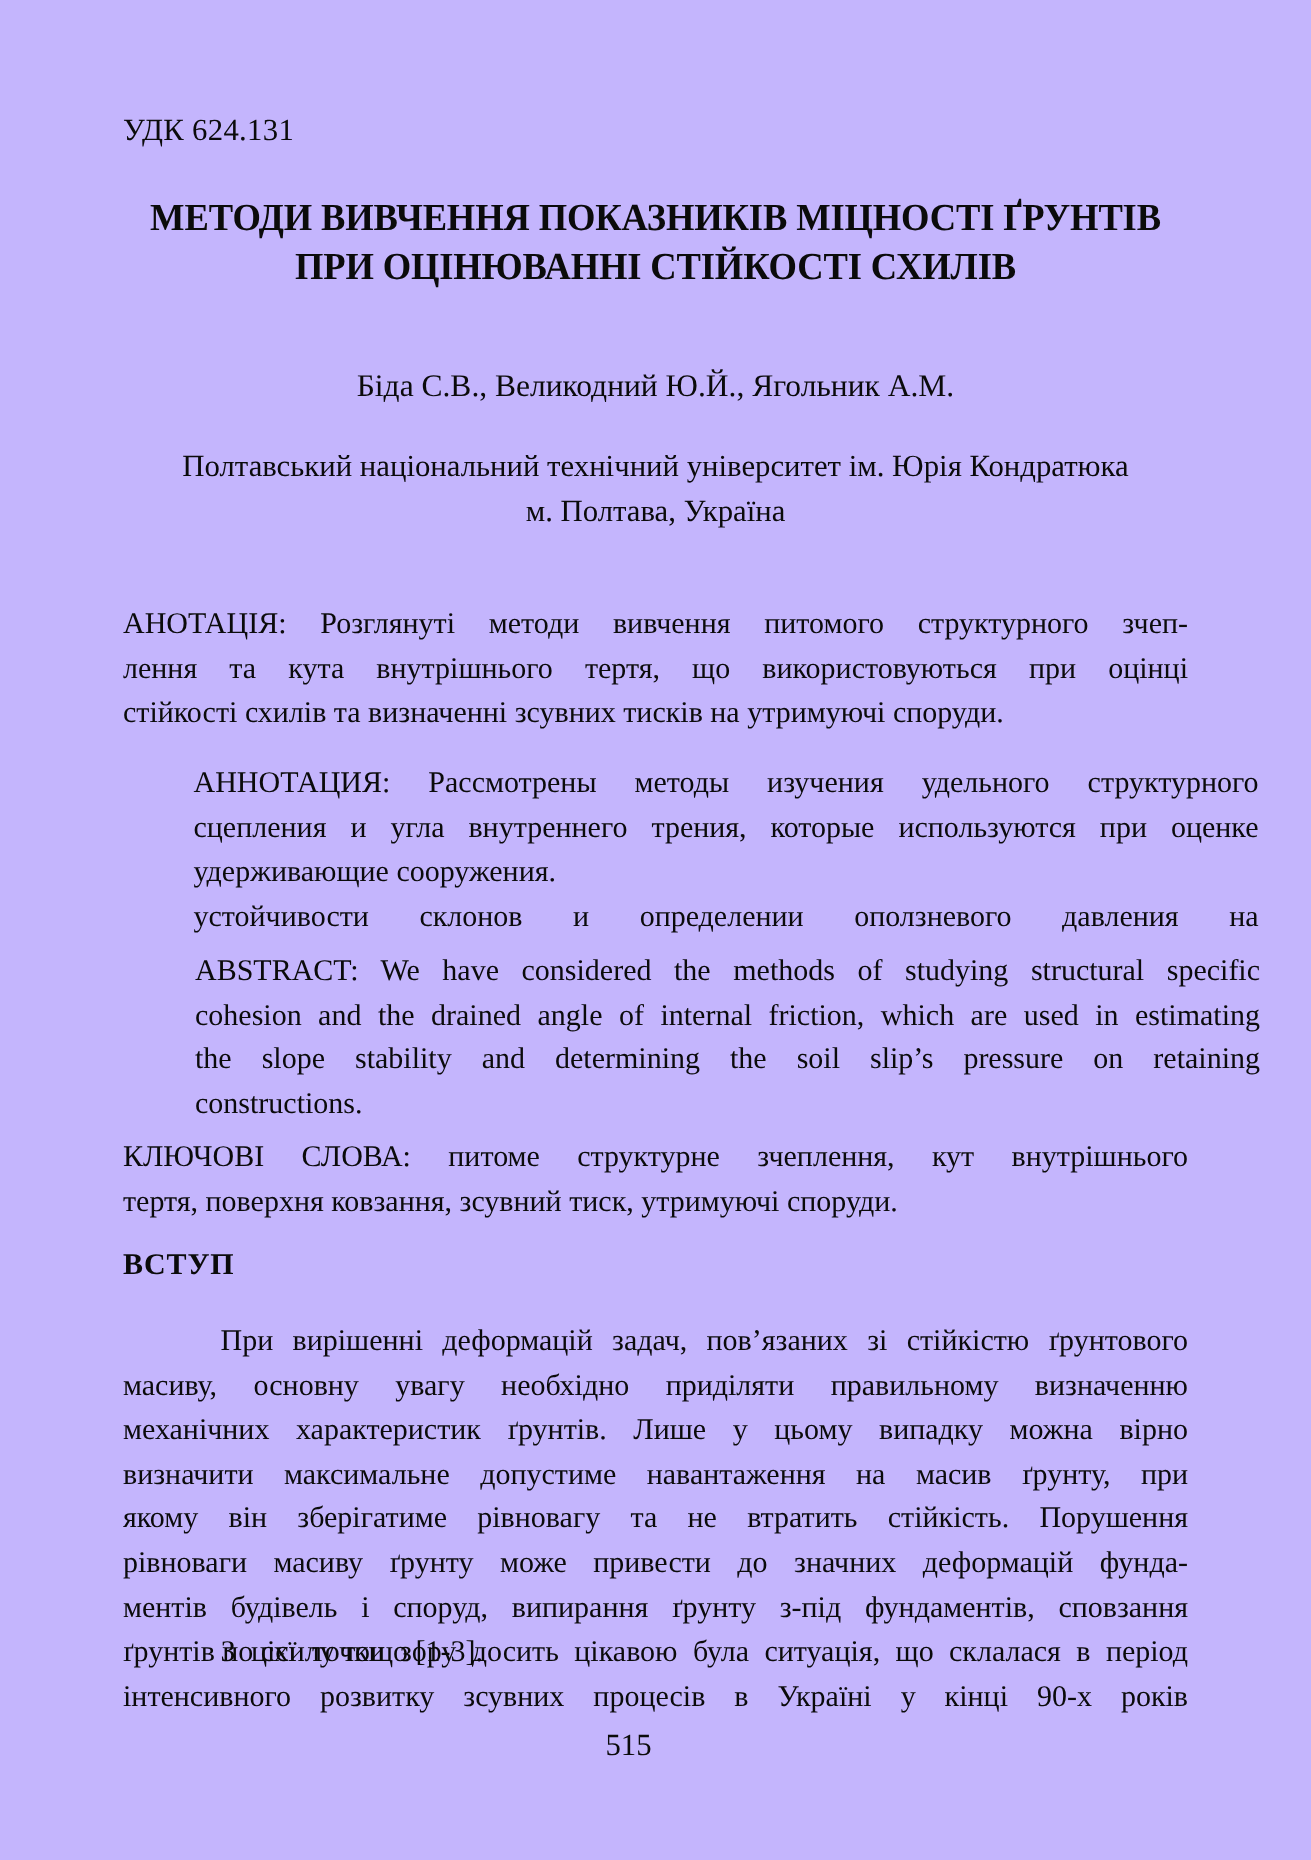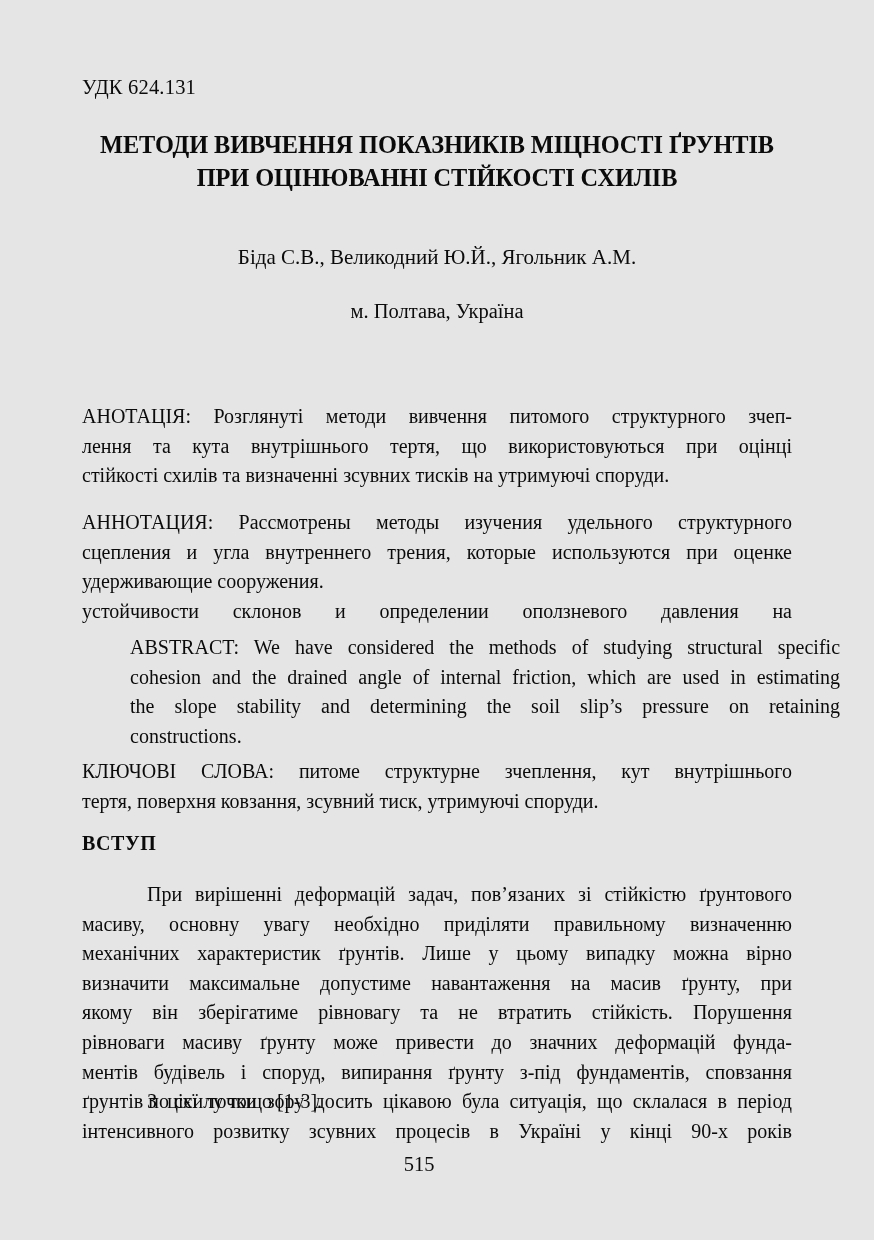--- a/index.html
+++ b/index.html
@@ -14,21 +14,21 @@
     font-family: "Liberation Serif", "DejaVu Serif", serif;
     color: #0b0b0b;
     overflow: hidden;
   }
 
   .page {
     position: absolute;
     left: 0; top: 0;
     width: 874px;
     height: 1240px;
-    background: #e5e5e5;
+    background: #c4b5fd;
   }
 
   
   .col {
     position: absolute;
     left: 82px;
     width: 710px;
   }
 
   .udk {
@@ -66,21 +66,21 @@
   .affil .aline { display: block; }
 
   .abs {
     text-align: justify;
     font-size: 20px;
     line-height: 29.5px;
     text-align-last: left;
     hyphens: manual;
   }
   .abs-ua  { top: 402px; }
-  .abs-ru  { top: 508px; }
+  .abs-ru  { top: 508px; margin-left: 47px; }
   .abs-en  { top: 633px; margin-left: 48px; }
   .keywords{ top: 757px; }
 
   .section-head {
     top: 830px;
     text-align: left;
     font-weight: bold;
     font-size: 20px;
     line-height: 26px;
     letter-spacing: 0.6px;
@@ -128,20 +128,21 @@
   <div class="col udk">УДК 624.131</div>
 
   <div class="col title">
     <span class="tline">МЕТОДИ ВИВЧЕННЯ ПОКАЗНИКІВ МІЦНОСТІ ҐРУНТІВ</span>
     <span class="tline">ПРИ ОЦІНЮВАННІ СТІЙКОСТІ СХИЛІВ</span>
   </div>
 
   <div class="col authors">Біда С.В., Великодний Ю.Й., Ягольник А.М.</div>
 
   <div class="col affil">
+    <span class="aline">Полтавський національний технічний університет ім. Юрія Кондратюка</span>
     <span class="aline">м. Полтава, Україна</span>
   </div>
 
   <div class="col abs abs-ua">
     <span class="jline"><span>АНОТАЦІЯ:</span> <span>Розглянуті методи вивчення питомого структурного зчеп-</span></span>
     <span class="jline">лення та кута внутрішнього тертя, що використовуються при оцінці</span>
     <span class="jline last">стійкості схилів та визначенні зсувних тисків на утримуючі споруди.</span>
   </div>
 
   <div class="col abs abs-ru">

